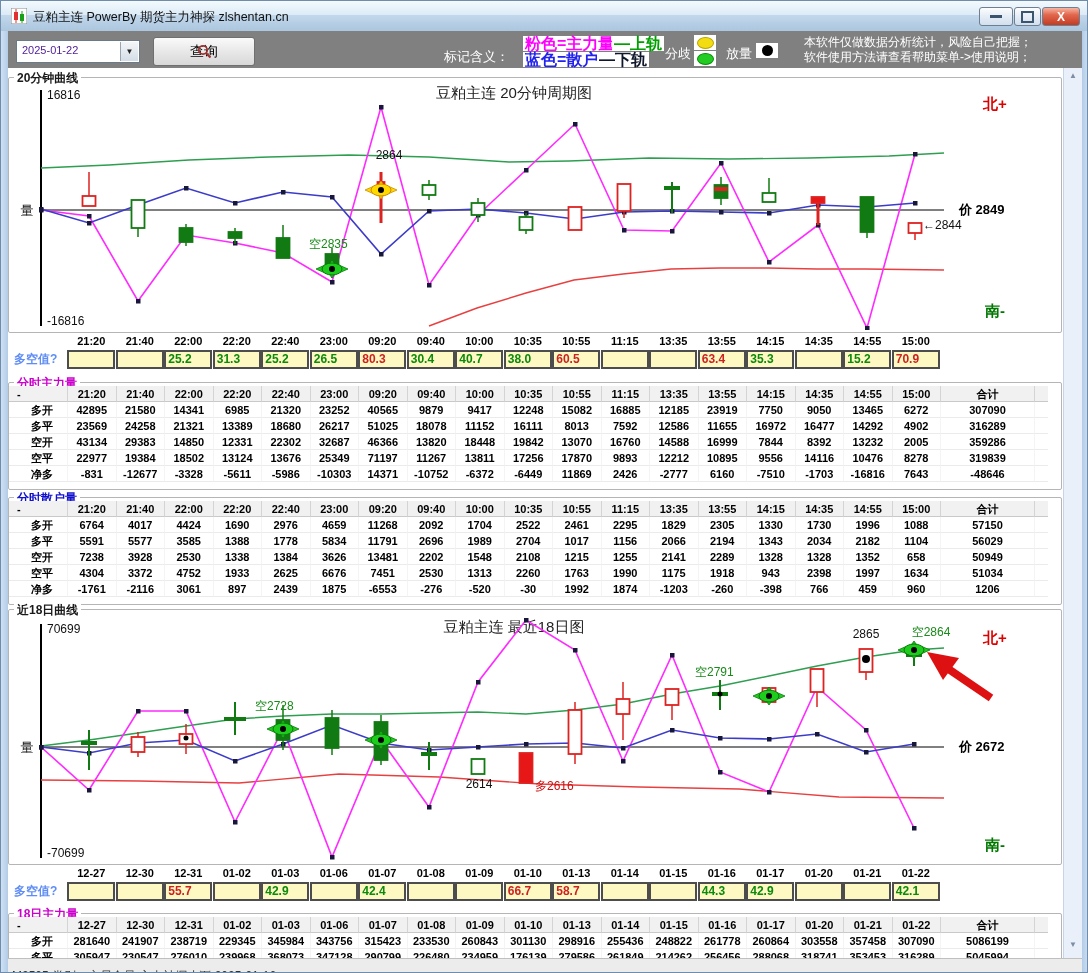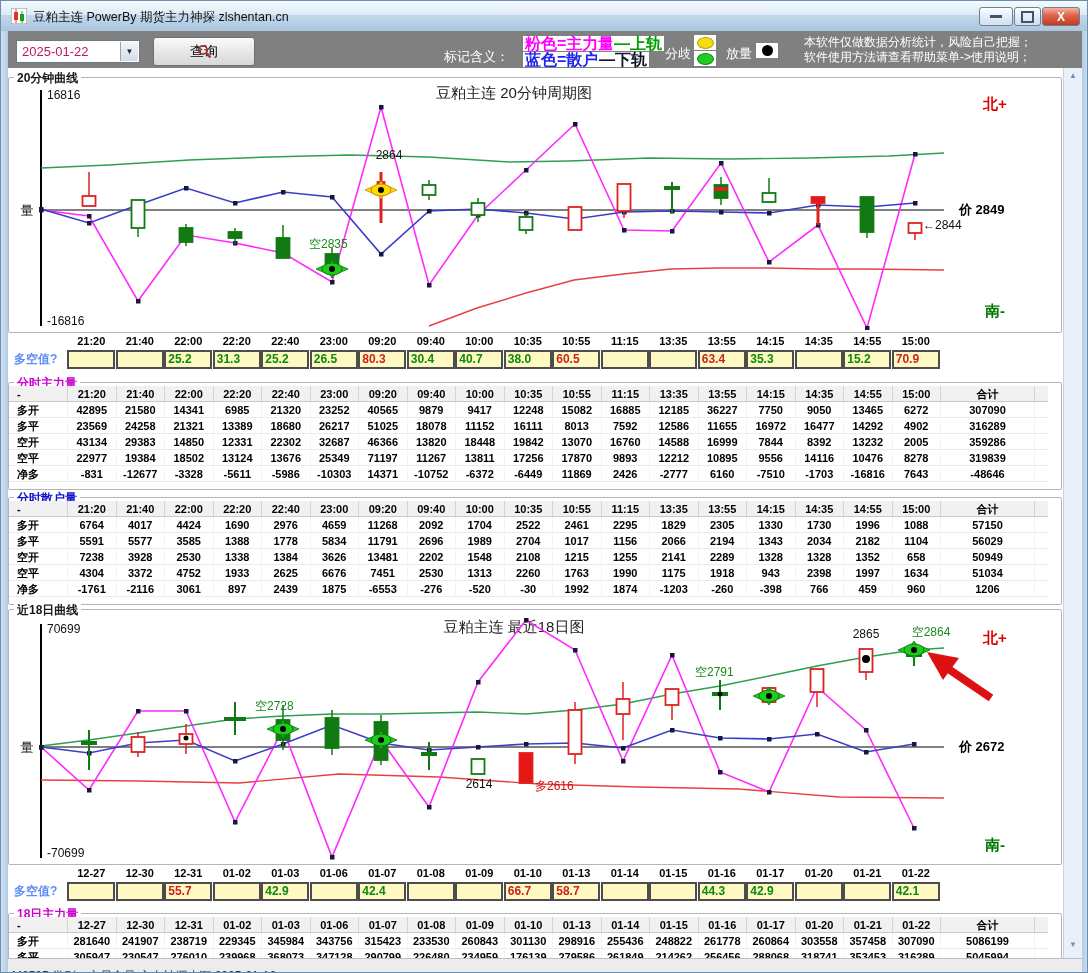--- a/index.html
+++ b/index.html
@@ -12,21 +12,21 @@
   .winbtn{position:absolute;top:6px;height:19px;border:1px solid #6e8090;border-radius:3px;box-sizing:border-box;
     display:flex;align-items:center;justify-content:center;font-size:11px;color:#33506b;cursor:default;}
   .btn-min{left:978px;width:34px;background:linear-gradient(#fdfefe,#e7eef6 45%,#d2e0ee);}
   .btn-max{left:1013px;width:27px;background:linear-gradient(#fdfefe,#e7eef6 45%,#d2e0ee);}
   .btn-close{left:1041px;width:38px;background:linear-gradient(#f6b5a3,#e2674d 40%,#c13c24);color:#fff;font-weight:bold;font-size:12px;}
   .minbar{width:12px;height:3px;background:#3a556e;}
   .maxbox{width:9px;height:8px;border:2px solid #3a556e;}
   
   .toolbar{position:absolute;left:7px;top:30px;width:1074px;height:37px;background:#808080;}
   .combo{position:absolute;left:8px;top:9px;width:124px;height:23px;background:#fff;border:1px solid #6a7a88;box-sizing:border-box;}
-  .combo-text{position:absolute;left:5px;top:3px;font-size:13px;color:#be185d;}
+  .combo-text{position:absolute;left:5px;top:3px;font-size:11px;color:#4c1d95;}
   .combo-btn{position:absolute;right:1px;top:1px;width:17px;height:19px;background:linear-gradient(#f4f6f8,#d3dde7);border-left:1px solid #98a6b2;
     display:flex;align-items:center;justify-content:center;font-size:8px;color:#222;}
   .querybtn{position:absolute;left:145px;top:6px;width:102px;height:29px;border:1px solid #6f6f6f;border-radius:3px;
     background:linear-gradient(#fafafa,#e8e8e8 50%,#d8d8d8);display:flex;align-items:center;justify-content:center;gap:6px;
     font-size:14px;color:#000;box-sizing:border-box;}
   .lgd-title{position:absolute;left:436px;top:17px;color:#fff;font-size:13px;}
   .chip{position:absolute;background:#fff;font-weight:bold;font-size:16px;padding:0 2px;line-height:15px;height:15px;}
   .chip-pink{left:515px;top:5px;color:#ff00ff;}
   .chip-blue{left:515px;top:21px;color:#2222ee;}
   .chip-up{left:604px;top:5px;color:#00a000;}
@@ -61,21 +61,21 @@
   .dkb{height:22px;display:flex;align-items:center;justify-content:center;}
   .dkbox{width:42px;height:15px;border:2px solid #4d4d4d;background:#fef9c3;font-size:12px;font-weight:bold;line-height:15px;padding-left:2px;}
   .dklabel{font-size:12px;font-weight:bold;color:#5f8df5;padding-left:5px;line-height:22px;}
   .vg{color:#0b8a0b;} .vr{color:#cc2222;}
   
   .dtable{position:absolute;display:grid;grid-template-columns:58px repeat(18,48.5px) 94px 14px;font-size:11px;font-weight:bold;color:#000;}
   .dtable div{height:16px;line-height:16px;box-sizing:border-box;overflow:hidden;}
   .th{background:#f1f1f1;border-bottom:1px solid #c9c9c9;border-left:1px solid #d4d4d4;text-align:center;}
   .th.first{border-left:none;text-align:left;padding-left:8px;}
   .td{text-align:center;border-bottom:1px solid #ebebeb;border-left:1px solid #f4f4f4;}
-  .td.first{border-left:none;text-align:left;padding-left:8px;}
+  .td.first{border-left:none;text-align:center;padding-left:8px;}
 </style>
 </head>
 <body>
 
 <div class="window">
 
   <div class="titlebar">
     <svg class="title-icon" viewBox="0 0 16 16">
       <rect x="0" y="0" width="16" height="16" fill="#fff" stroke="#888"></rect>
       <rect x="3" y="4" width="4" height="8" fill="#e03030"></rect>
@@ -312,21 +312,21 @@
         <div class="td">6985</div>
         <div class="td">21320</div>
         <div class="td">23252</div>
         <div class="td">40565</div>
         <div class="td">9879</div>
         <div class="td">9417</div>
         <div class="td">12248</div>
         <div class="td">15082</div>
         <div class="td">16885</div>
         <div class="td">12185</div>
-        <div class="td">36227</div>
+        <div class="td">23919</div>
         <div class="td">7750</div>
         <div class="td">9050</div>
         <div class="td">13465</div>
         <div class="td">6272</div>
         <div class="td">307090</div>
         <div class="td"></div>
         <div class="td first">多平</div>
         <div class="td">23569</div>
         <div class="td">24258</div>
         <div class="td">21321</div>

